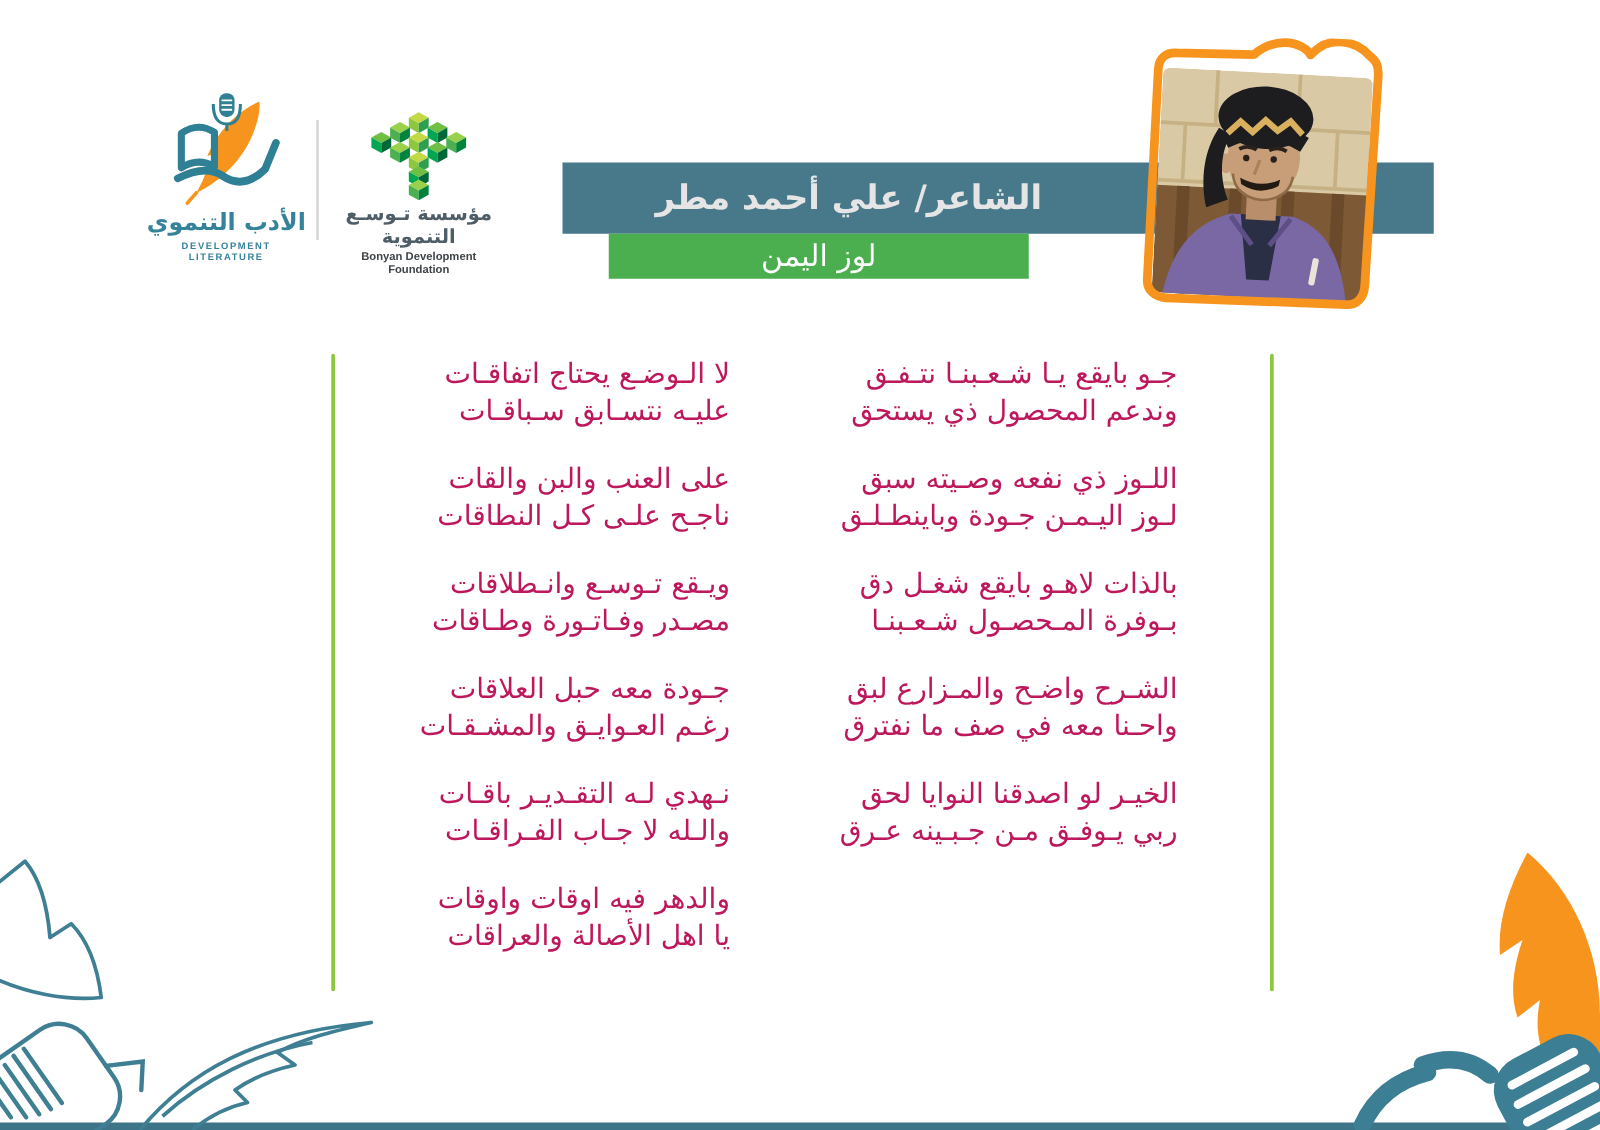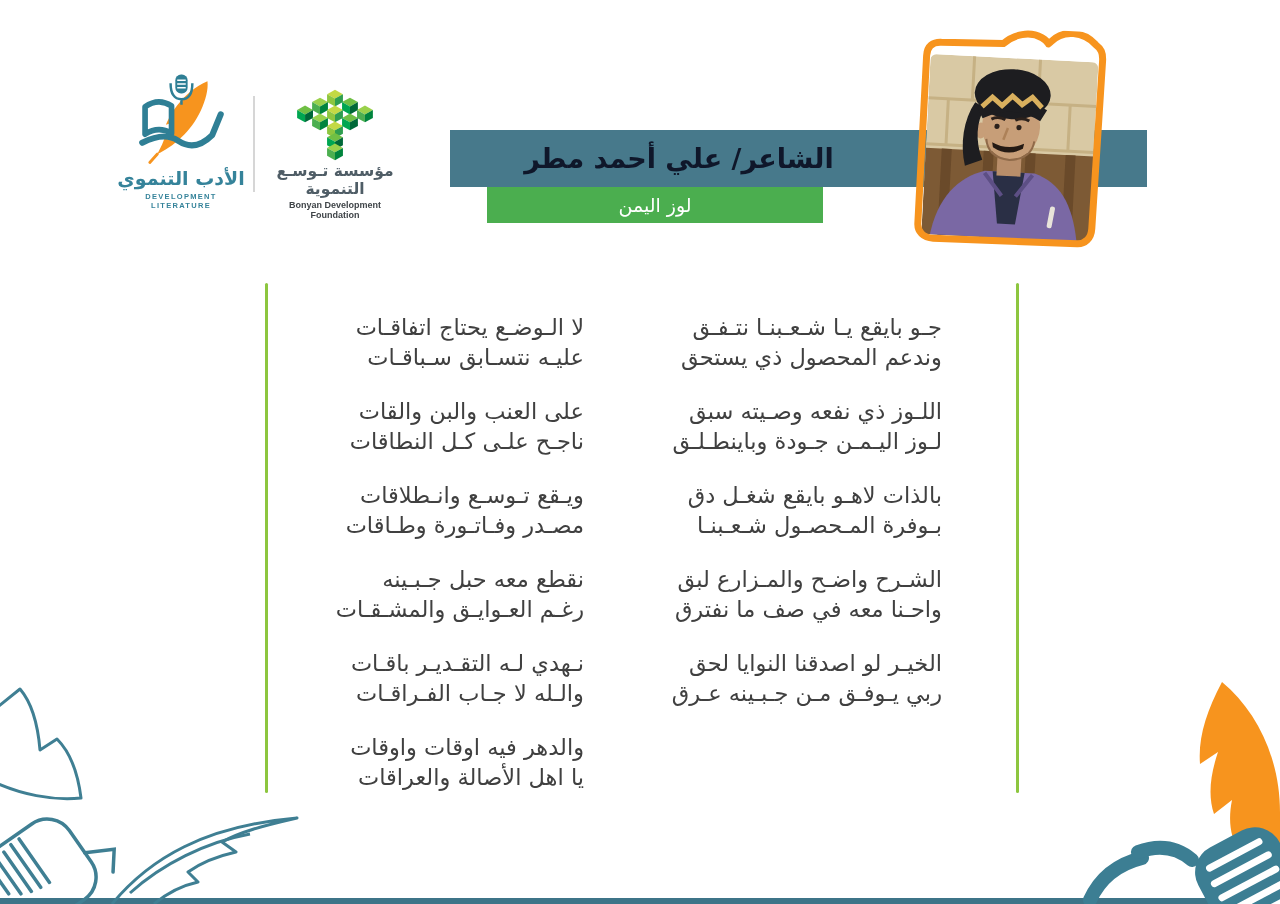--- a/index.html
+++ b/index.html
@@ -17,30 +17,30 @@
   .logo-divider { position:absolute; left:253px; top:96px; width:2px; height:96px; background:#d6d6d6; z-index:4; }
   .logo-bonyan { position:absolute; left:268px; top:88px; width:134px; text-align:center; z-index:4; }
   .logo-bonyan svg { display:block; margin:0 auto; }
   .logo-bonyan-ar { color:#4f5d66; font-size:15.5px; font-weight:bold; margin-top:0px; direction:rtl; }
   .logo-bonyan-en { color:#3f4448; font-size:9px; font-weight:bold;
                     font-family:"Liberation Sans", sans-serif; margin-top:2px; }
 
   
   .title-band { position:absolute; left:450px; top:130px; width:697px; height:57px; background:#47798b; z-index:1; }
   .title-band .title { position:absolute; left:0; top:0; width:458px; height:57px; line-height:57px;
-                       text-align:center; color:#0f172a; font-size:27px; font-weight:bold; direction:rtl; }
+                       text-align:center; color:#e5e5e5; font-size:27px; font-weight:bold; direction:rtl; }
   .subtitle-band { position:absolute; left:487px; top:187px; width:336px; height:36px; background:#4bae4f;
-                   color:#ffffff; font-size:19px; text-align:center; line-height:36px; z-index:2; direction:rtl; }
+                   color:#ffffff; font-size:24px; text-align:center; line-height:36px; z-index:2; direction:rtl; }
 
   
   .photo { position:absolute; left:906px; top:28px; width:204px; height:236px;
            transform:rotate(3deg); z-index:3; }
 
   
-  .poem-col { position:absolute; top:312px; direction:rtl; color:#404040; font-size:22.5px; z-index:2; }
+  .poem-col { position:absolute; top:284px; direction:rtl; color:#be185d; font-size:22.5px; z-index:2; }
   .poem-col-first  { right:338px; }
   .poem-col-second { right:696px; }
   .stanza { margin-bottom:24px; }
   .verse-line { height:30px; line-height:30px; text-align:right; white-space:nowrap; }
 
   .vline { position:absolute; top:283px; height:510px; width:3px; background:#8dc63f; border-radius:2px; z-index:1; }
   .vline-left  { left:265px; }
   .vline-right { left:1016px; }
 
   
@@ -233,21 +233,21 @@
     </div>
     <div class="stanza">
       <div class="verse-line">على العنب والبن والقات</div>
       <div class="verse-line">ناجـح علـى كـل النطاقات</div>
     </div>
     <div class="stanza">
       <div class="verse-line">ويـقع تـوسـع وانـطلاقات</div>
       <div class="verse-line">مصـدر وفـاتـورة وطـاقات</div>
     </div>
     <div class="stanza">
-      <div class="verse-line">نقطع معه حبل جـبـينه</div>
+      <div class="verse-line">جـودة معه حبل العلاقات</div>
       <div class="verse-line">رغـم العـوايـق والمشـقـات</div>
     </div>
     <div class="stanza">
       <div class="verse-line">نـهدي لـه التقـديـر باقـات</div>
       <div class="verse-line">والـله لا جـاب الفـراقـات</div>
     </div>
     <div class="stanza">
       <div class="verse-line">والدهر فيه اوقات واوقات</div>
       <div class="verse-line">يا اهل الأصالة والعراقات</div>
     </div>

